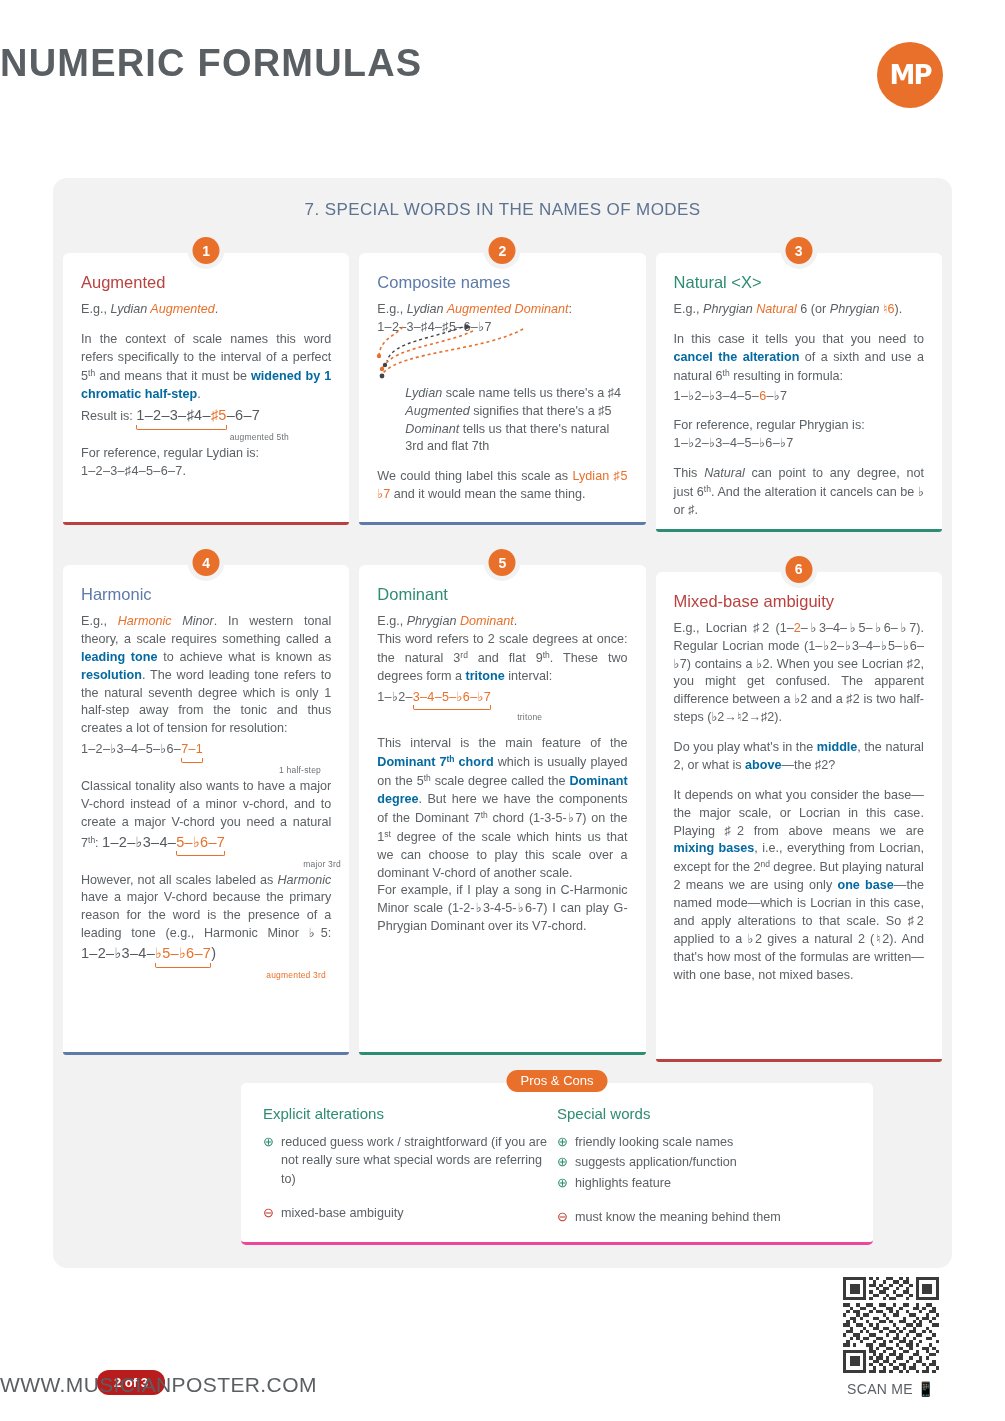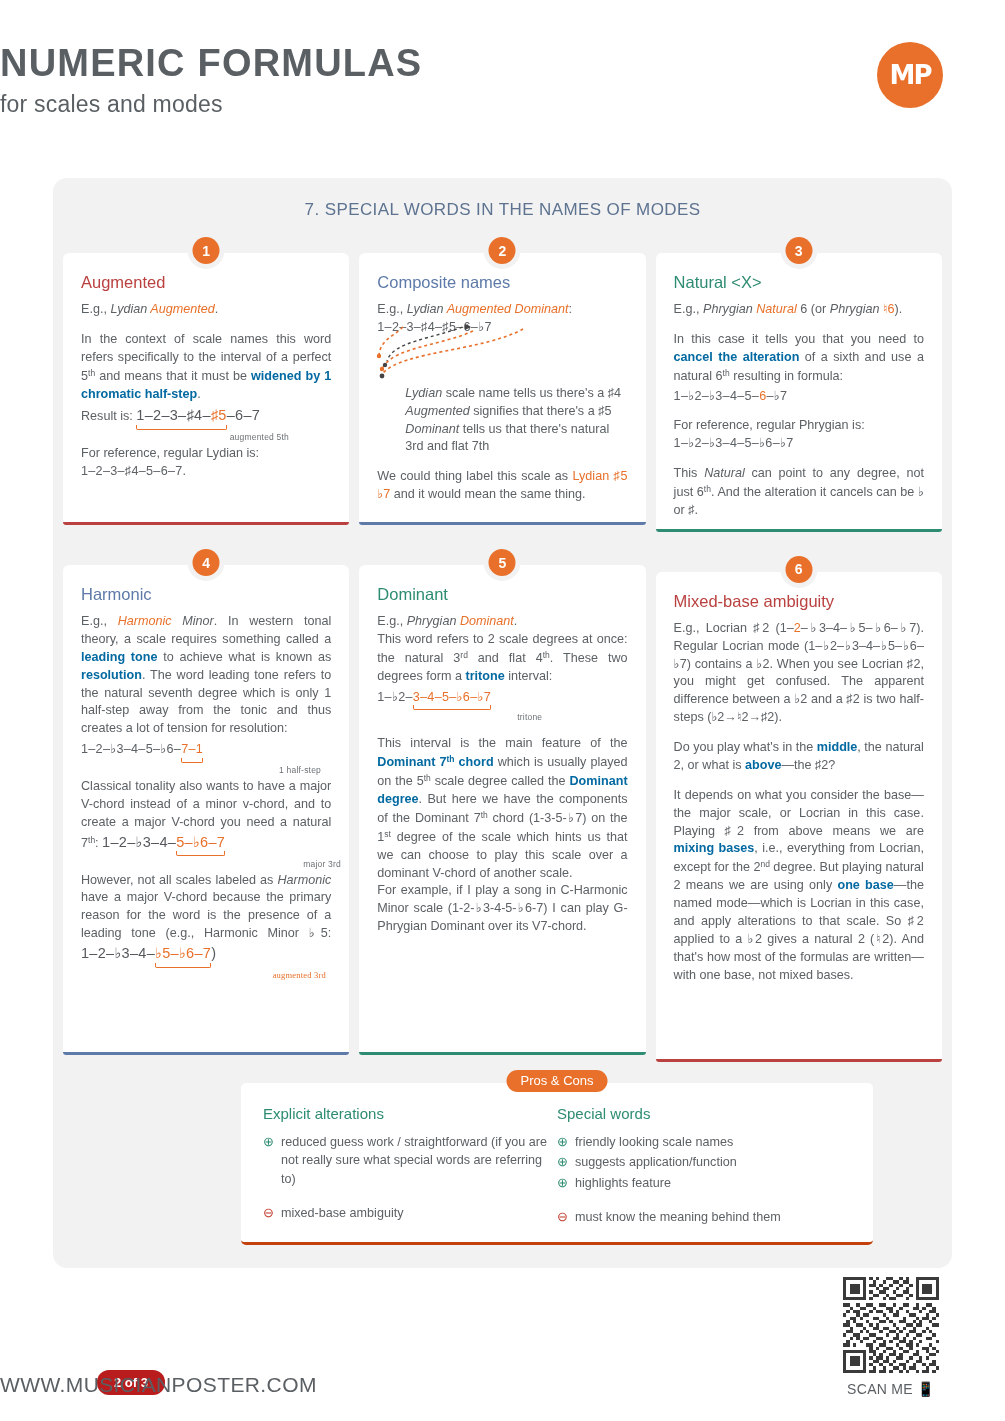--- a/index.html
+++ b/index.html
@@ -96,39 +96,39 @@
   .brk-wrap { display:inline-block; position:relative; }
   .brk {
     position:absolute; left:0; right:0; bottom:-4px; height:5px;
     border:1.6px solid #e8702a; border-top:none;
     border-radius:0 0 2px 2px;
   }
   .brk-label {
     font-size:8.5px; color:#6d7276; text-align:right;
     margin-top:6px; letter-spacing:0.2px;
   }
-  .brk-label.or { color:#e8702a;font-family:Liberation Serif, serif; }
+  .brk-label.or { color:#e8702a; }
   .hl { color:#e8702a; }
 
   
   .arrows { position:relative; height:14px; }
   .arrows svg { position:absolute; left:-4px; top:-16px; }
   .bullets { font-size:12.6px; line-height:1.42; margin-left:28px; color:#5c6165; }
 
   
   .pc-wrap { position:absolute; left:188px; top:905px; width:632px; }
   .pc-badge {
     position:absolute; left:50%; top:-13px; transform:translateX(-50%);
     background:#e8702a; color:#fff; font-size:13px; font-weight:500;
     padding:3px 14px 4px 14px; border-radius:11px; white-space:nowrap;
     z-index:2;
   }
   .pc-box {
     background:#fff; border-radius:5px; padding:22px 22px 14px 22px;
-    display:flex; border-bottom:3px solid #c2410c;
+    display:flex; border-bottom:3px solid #ec4899;
   }
   .pc-col { width:50%; }
   .pc-h { font-size:15px; color:#2e8c72; margin-bottom:11px; }
   .pc-li { display:flex; font-size:12.6px; line-height:1.45; margin-bottom:2px; color:#5c6165; }
   .pc-ic { width:18px; flex:0 0 18px; font-size:13px; line-height:1.35; }
   .pc-ic.plus { color:#2e8c72; }
   .pc-ic.minus { color:#c0392b; }
   .pc-li.spaced { margin-top:16px; }
 
   
@@ -147,21 +147,20 @@
     position:absolute; right:62px; bottom:24px; width:104px; text-align:center;
     font-size:14px; color:#5a5f63; letter-spacing:0.3px;
   }
 </style>
 </head>
 <body>
 
 <div class="header">
   <div class="title-block">
     <div class="main-title">NUMERIC FORMULAS</div>
-    <div class="sub-title">for scales and modes</div>
   </div>
   <div class="logo">
     <div class="logo-inner">MP</div>
   </div>
 </div>
 
 <div class="panel">
 
   <div class="section-title">7. SPECIAL WORDS IN THE NAMES OF MODES</div>
 
@@ -245,21 +244,21 @@
         <div class="card-accent" style="background:#5d7aa8"></div>
       </div>
 
       <div class="card r2">
         <div class="badge">5</div>
         <div class="card-title" style="color:#2e8c72">Dominant</div>
         <p class="nj">
           <span>E.g., </span><i>Phrygian </i><i class="or">Dominant</i><span>.</span>
         </p>
         <p>
-          <span>This word refers to 2 scale degrees at once: the natural 3</span><sup>rd</sup><span> and flat 4</span><sup>th</sup><span>. These two degrees form a </span><b>tritone</b><span> interval:</span>
+          <span>This word refers to 2 scale degrees at once: the natural 3</span><sup>rd</sup><span> and flat 9</span><sup>th</sup><span>. These two degrees form a </span><b>tritone</b><span> interval:</span>
         </p>
         <p class="nj formula" style="margin-top:3px">
           <span>1–♭2–</span><span class="brk-wrap"><span class="hl">3–4–5–♭6–♭7</span><span class="brk"></span></span>
         </p>
         <div class="brk-label" style="width:130px;margin-left:35px">tritone</div>
         <p style="margin-top:13px">
           <span>This interval is the main feature of the </span><b><span>Dominant 7</span><sup>th</sup><span> chord</span></b><span> which is usually played on the 5</span><sup>th</sup><span> scale degree called the </span><b>Dominant degree</b><span>. But here we have the components of the Dominant 7</span><sup>th</sup><span> chord (1-3-5-♭7) on the 1</span><sup>st</sup><span> degree of the scale which hints us that we can choose to play this scale over a dominant V-chord of another scale.</span>
         </p>
         <p style="margin-top:0">For example, if I play a song in C-Harmonic Minor scale (1-2-♭3-4-5-♭6-7) I can play G-Phrygian Dominant over its V7-chord.</p>
         <div class="card-accent" style="background:#2e8c72"></div>

